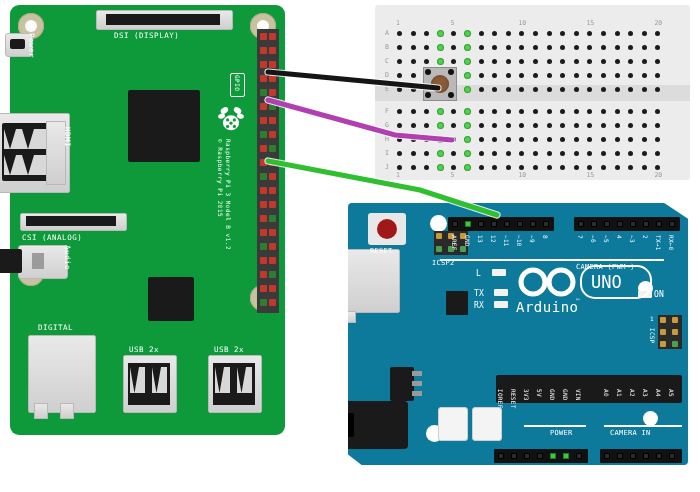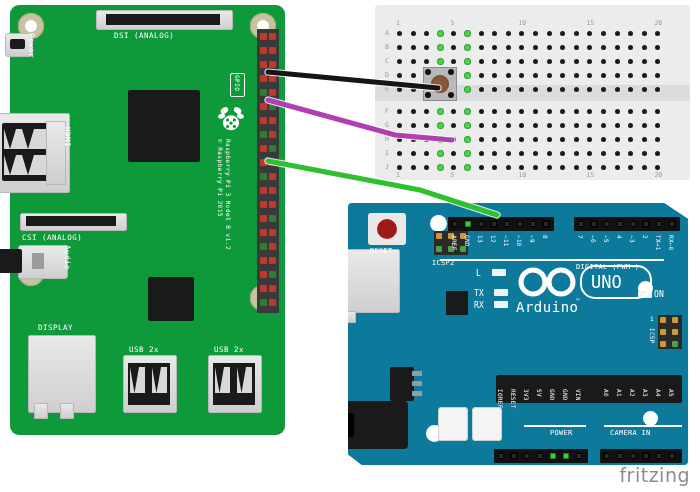--- a/index.html
+++ b/index.html
@@ -89,21 +89,21 @@
     <div class="mhole" style="left:240px;top:280px;">
         <i></i>
       </div>
 
     <div class="metal" style="left:-5px;top:28px;width:26px;height:22px;border-radius:3px;"></div>
     <div class="blackconn" style="left:0px;top:34px;width:15px;height:10px;border-radius:2px;"></div>
     <div class="rpilbl rot90" style="left:26px;top:28px;">Power</div>
 
     <div class="metal" style="left:86px;top:5px;width:135px;height:18px;border-radius:2px;"></div>
     <div class="blackconn" style="left:96px;top:9px;width:114px;height:11px;"></div>
-    <div class="rpilbl" style="left:104px;top:26px;">DSI (ANALOG)</div>
+    <div class="rpilbl" style="left:104px;top:26px;">DSI (DISPLAY)</div>
 
     <div class="metal" style="left:-12px;top:108px;width:70px;height:78px;border-radius:2px;"></div>
     <div class="blackconn" style="left:-8px;top:118px;width:55px;height:58px;border-radius:2px;"></div>
     <div class="abs" style="left:-6px;top:124px;width:50px;height:20px;background:#d8d8d8;
          clip-path:polygon(0 0,12% 100%,24% 0,36% 0,48% 100%,60% 0,100% 0,100% 100%,0 100%);"></div>
     <div class="abs" style="left:-6px;top:150px;width:50px;height:20px;background:#d8d8d8;
          clip-path:polygon(0 0,12% 100%,24% 0,36% 0,48% 100%,60% 0,100% 0,100% 100%,0 100%);"></div>
     <div class="metal" style="left:36px;top:116px;width:18px;height:62px;"></div>
     <div class="rpilbl rot90" style="left:62px;top:122px;">HDMI</div>
 
@@ -112,21 +112,21 @@
     <div class="rpilbl" style="left:12px;top:228px;">CSI (ANALOG)</div>
 
     <div class="metal" style="left:8px;top:240px;width:48px;height:32px;border-radius:3px;"></div>
     <div class="blackconn" style="left:-12px;top:244px;width:24px;height:24px;border-radius:2px;"></div>
     <div class="abs" style="left:22px;top:248px;width:12px;height:16px;background:#9b9b9b;"></div>
     <div class="rpilbl rot90" style="left:62px;top:240px;">Audio</div>
 
     <div class="metal" style="left:18px;top:330px;width:66px;height:76px;border-radius:2px;"></div>
     <div class="metal" style="left:24px;top:398px;width:12px;height:14px;"></div>
     <div class="metal" style="left:50px;top:398px;width:12px;height:14px;"></div>
-    <div class="rpilbl" style="left:28px;top:318px;">DISPLAY</div>
+    <div class="rpilbl" style="left:28px;top:318px;">DIGITAL</div>
 
     <div class="metal" style="left:113px;top:350px;width:52px;height:56px;border-radius:2px;"></div>
     <div class="blackconn" style="left:118px;top:358px;width:42px;height:42px;"></div>
     <div class="abs" style="left:120px;top:362px;width:15px;height:26px;background:#d8d8d8;
          clip-path:polygon(0 0,30% 100%,60% 0,100% 0,100% 100%,0 100%);"></div>
     <div class="abs" style="left:142px;top:362px;width:15px;height:26px;background:#d8d8d8;
          clip-path:polygon(0 0,30% 100%,60% 0,100% 0,100% 100%,0 100%);"></div>
     <div class="rpilbl" style="left:119px;top:340px;">USB 2x</div>
 
     <div class="metal" style="left:198px;top:350px;width:52px;height:56px;border-radius:2px;"></div>
@@ -524,21 +524,21 @@
         <div class="ardlbl rot90" style="font-size: 6px; left: 249px; top: 32px;">~6</div>
         <div class="ardlbl rot90" style="font-size: 6px; left: 262px; top: 32px;">~5</div>
         <div class="ardlbl rot90" style="font-size: 6px; left: 275px; top: 32px;">4</div>
         <div class="ardlbl rot90" style="font-size: 6px; left: 288px; top: 32px;">~3</div>
         <div class="ardlbl rot90" style="font-size: 6px; left: 301px; top: 32px;">2</div>
         <div class="ardlbl rot90" style="font-size: 6px; left: 314px; top: 32px;">TX→1</div>
         <div class="ardlbl rot90" style="font-size: 6px; left: 327px; top: 32px;">RX←0</div>
       </div>
 
     <div class="abs" style="left:92px;top:56px;width:224px;height:2px;background:#fff;"></div>
-    <div class="ardlbl" style="left:228px;top:60px;">DIGITAL (PWM~)</div>
+    <div class="ardlbl" style="left:228px;top:60px;">CAMERA (PWM~)</div>
 
     <div class="ardlbl" style="left:128px;top:66px;font-size:8px;">L</div>
     <div class="led" style="left:144px;top:66px;width:14px;height:7px;"></div>
     <div class="ardlbl" style="left:126px;top:86px;font-size:8px;">TX</div>
     <div class="led" style="left:146px;top:86px;width:14px;height:7px;"></div>
     <div class="ardlbl" style="left:126px;top:98px;font-size:8px;">RX</div>
     <div class="led" style="left:146px;top:98px;width:14px;height:7px;"></div>
     <div class="led" style="left:290px;top:88px;width:14px;height:7px;"></div>
     <div class="ardlbl" style="left:306px;top:87px;font-size:8px;">ON</div>
 
@@ -615,14 +615,13 @@
     <g id="wiregroup">
         <path d="M 268 72 L 438 88" stroke="#ffffff" stroke-width="7.2" fill="none" stroke-linecap="round" opacity="0.85"></path>
         <path d="M 268 72 L 438 88" stroke="#151515" stroke-width="5" fill="none" stroke-linecap="round"></path>
         <path d="M 268 100 L 395 135 L 452 140" stroke="#ffffff" stroke-width="7.2" fill="none" stroke-linecap="round" opacity="0.85"></path>
         <path d="M 268 100 L 395 135 L 452 140" stroke="#b23fb2" stroke-width="5" fill="none" stroke-linecap="round"></path>
         <path d="M 268 161 L 420 190 L 497 215" stroke="#ffffff" stroke-width="7.2" fill="none" stroke-linecap="round" opacity="0.85"></path>
         <path d="M 268 161 L 420 190 L 497 215" stroke="#2fbf2f" stroke-width="5" fill="none" stroke-linecap="round"></path>
       </g>
   </svg>
 
-  <div id="frz">fritzing</div>
 </div>
 
 </body></html>

